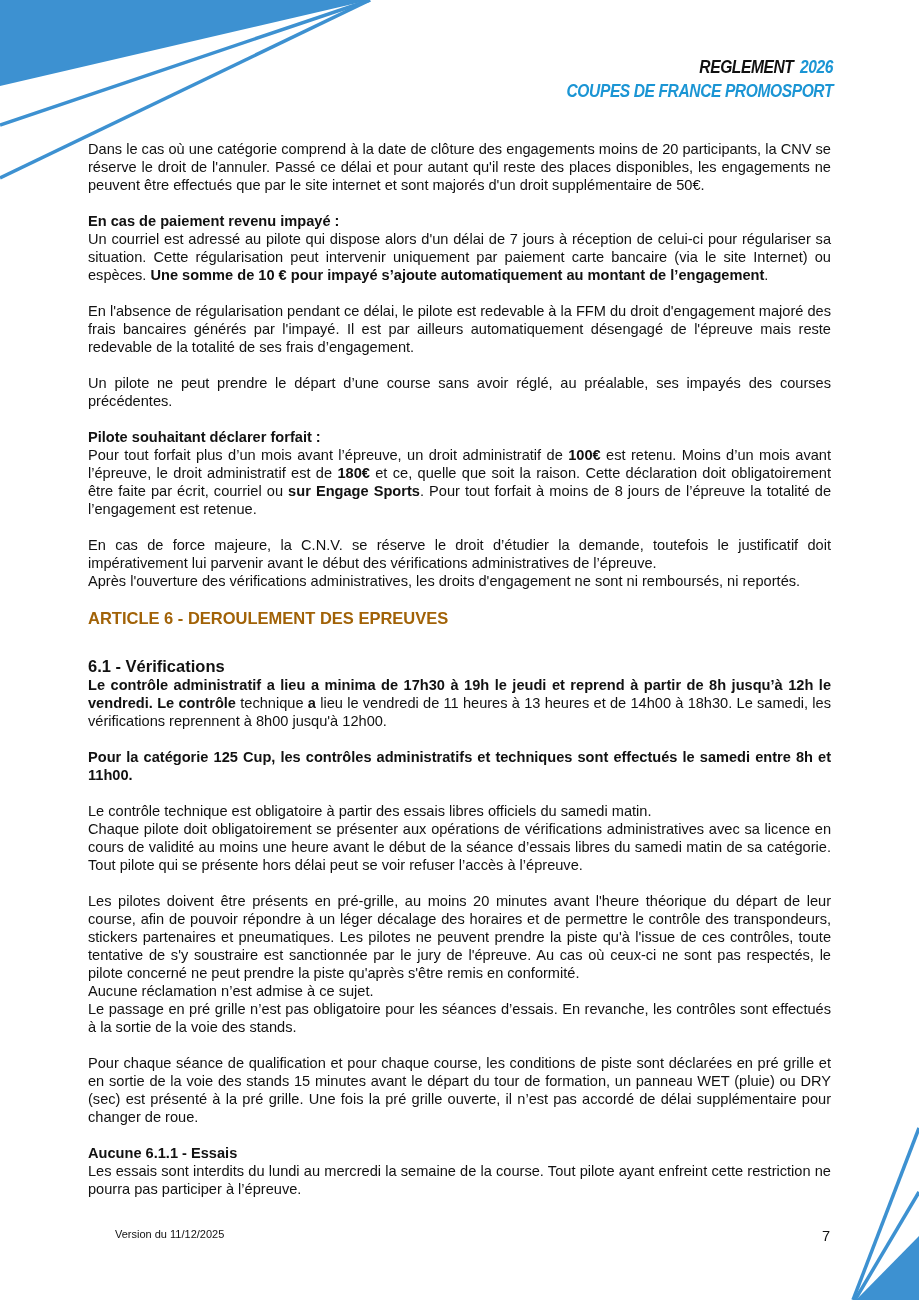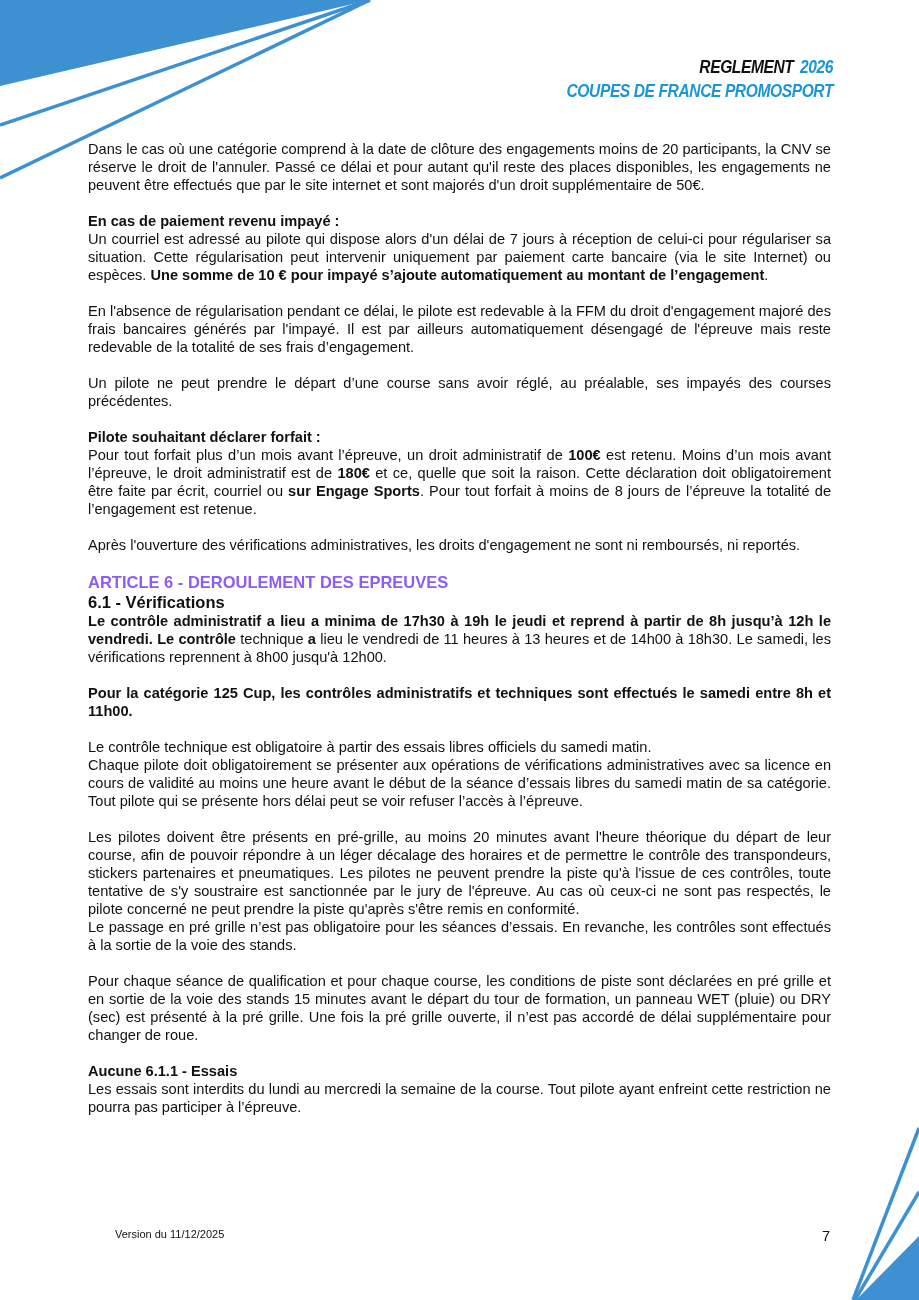--- a/index.html
+++ b/index.html
@@ -12,22 +12,22 @@
             font-family: "Liberation Sans", sans-serif; font-weight: bold; font-style: italic;
             letter-spacing: -0.5px; transform: scaleX(0.82); transform-origin: right center; }
   .header .line1 { font-size: 19px; line-height: 22px; color: #111; }
   .header .line1 .year { color: #1b95d4; margin-left: 8px; }
   .header .line2 { font-size: 19px; line-height: 22px; color: #1b95d4; margin-top: 2px; }
   .content { position: absolute; left: 88px; top: 140px; width: 743px;
              font-size: 14.6px; line-height: 18px; }
   p { margin: 0; text-align: justify; }
   .gap { height: 18px; }
   b, .b { font-weight: bold; }
-  .h-article { color: #8b5cf6; font-weight: bold; font-size: 16.5px; line-height: 20px; margin-top: 0; }
-  .h-sub { font-weight: bold; font-size: 16.5px; line-height: 20px; }
+  .h-article { color: #a16207; font-weight: bold; font-size: 16.5px; line-height: 20px; margin-top: 0; }
+  .h-sub { font-weight: bold; font-size: 16.5px; line-height: 20px; margin-top: 28px; }
   .h-minor { font-weight: bold; }
   .footer-version { position: absolute; left: 115px; top: 1228px; font-size: 11px; }
   .footer-page { position: absolute; left: 822px; top: 1228px; font-size: 14.6px; }
 </style>
 </head>
 <body>
 
 <svg class="deco deco-top" viewBox="0 0 380 185">
   <polygon points="0,0 370,0 0,86" fill="#3d91d1"></polygon>
   <line x1="370" y1="0" x2="0" y2="125" stroke="#3d91d1" stroke-width="3.5"></line>
@@ -58,36 +58,38 @@
   <p>En l'absence de régularisation pendant ce délai, le pilote est redevable à la FFM du droit d'engagement majoré des frais bancaires générés par l'impayé. Il est par ailleurs automatiquement désengagé de l'épreuve mais reste redevable de la totalité de ses frais d’engagement.</p>
   <div class="gap"></div>
 
   <p>Un pilote ne peut prendre le départ d’une course sans avoir réglé, au préalable, ses impayés des courses précédentes.</p>
   <div class="gap"></div>
 
   <p class="h-minor">Pilote souhaitant déclarer forfait :</p>
   <p><span>Pour tout forfait plus d’un mois avant l’épreuve, un droit administratif de </span><b>100€</b><span> est retenu. Moins d’un mois avant l’épreuve, le droit administratif est de </span><b>180€</b><span> et ce, quelle que soit la raison. Cette déclaration doit obligatoirement être faite par écrit, courriel ou </span><b>sur Engage Sports</b><span>. Pour tout forfait à moins de 8 jours de l’épreuve la totalité de l’engagement est retenue.</span></p>
   <div class="gap"></div>
 
+  <p>En cas de force majeure, la C.N.V. se réserve le droit d’étudier la demande, toutefois le justificatif doit impérativement lui parvenir avant le début des vérifications administratives de l’épreuve.</p>
   <p>Après l'ouverture des vérifications administratives, les droits d'engagement ne sont ni remboursés, ni reportés.</p>
   <div class="gap"></div>
 
   <p class="h-article">ARTICLE 6 - DEROULEMENT DES EPREUVES</p>
   <p class="h-sub">6.1 - Vérifications</p>
   <p><b>Le contrôle administratif a lieu a minima de 17h30 à 19h le jeudi et reprend à partir de 8h jusqu’à 12h le vendredi. Le contrôle</b><span> technique </span><b>a</b><span> lieu le vendredi de 11 heures à 13 heures et de 14h00 à 18h30. Le samedi, les vérifications reprennent à 8h00 jusqu'à 12h00.</span></p>
   <div class="gap"></div>
 
   <p class="b">Pour la catégorie 125 Cup, les contrôles administratifs et techniques sont effectués le samedi entre 8h et 11h00.</p>
   <div class="gap"></div>
 
   <p>Le contrôle technique est obligatoire à partir des essais libres officiels du samedi matin.</p>
   <p>Chaque pilote doit obligatoirement se présenter aux opérations de vérifications administratives avec sa licence en cours de validité au moins une heure avant le début de la séance d’essais libres du samedi matin de sa catégorie. Tout pilote qui se présente hors délai peut se voir refuser l’accès à l’épreuve.</p>
   <div class="gap"></div>
 
   <p>Les pilotes doivent être présents en pré-grille, au moins 20 minutes avant l'heure théorique du départ de leur course, afin de pouvoir répondre à un léger décalage des horaires et de permettre le contrôle des transpondeurs, stickers partenaires et pneumatiques. Les pilotes ne peuvent prendre la piste qu'à l'issue de ces contrôles, toute tentative de s'y soustraire est sanctionnée par le jury de l'épreuve. Au cas où ceux-ci ne sont pas respectés, le pilote concerné ne peut prendre la piste qu'après s'être remis en conformité.</p>
+  <p>Aucune réclamation n’est admise à ce sujet.</p>
   <p>Le passage en pré grille n’est pas obligatoire pour les séances d’essais. En revanche, les contrôles sont effectués à la sortie de la voie des stands.</p>
   <div class="gap"></div>
 
   <p>Pour chaque séance de qualification et pour chaque course, les conditions de piste sont déclarées en pré grille et en sortie de la voie des stands 15 minutes avant le départ du tour de formation, un panneau WET (pluie) ou DRY (sec) est présenté à la pré grille. Une fois la pré grille ouverte, il n’est pas accordé de délai supplémentaire pour changer de roue.</p>
   <div class="gap"></div>
 
   <p class="h-minor">Aucune 6.1.1 - Essais</p>
   <p>Les essais sont interdits du lundi au mercredi la semaine de la course. Tout pilote ayant enfreint cette restriction ne pourra pas participer à l’épreuve.</p>
 </div>
 

